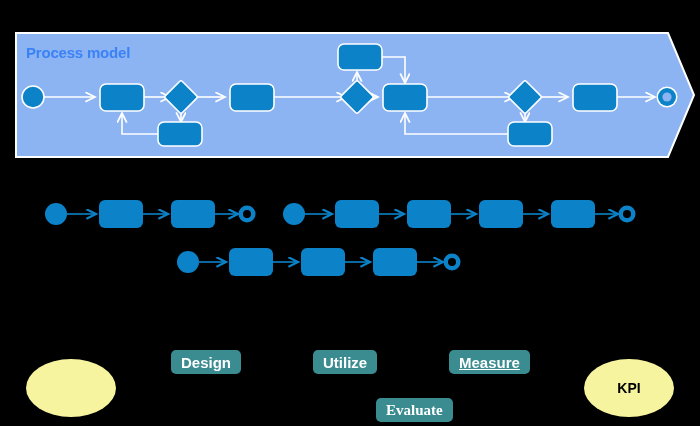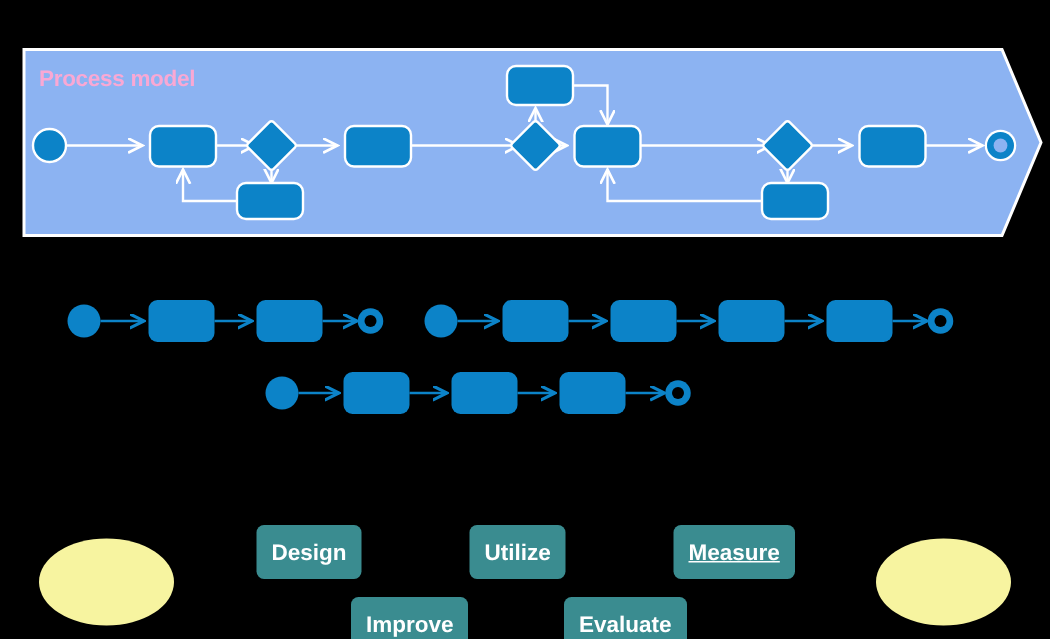--- a/index.html
+++ b/index.html
@@ -3,35 +3,35 @@
 <meta charset="utf-8">
 <style>
   html,body{margin:0;padding:0;background:#000;}
   body{width:700px;height:426px;position:relative;overflow:hidden;
        font-family:"Liberation Sans", sans-serif;}
   .stage{position:absolute;inset:0;width:700px;height:426px;}
   svg.layer{position:absolute;left:0;top:0;width:700px;height:426px;}
 
   .banner-title{
     position:absolute;left:26px;top:44px;
-    font-size:15px;font-weight:bold;color:#f9a8d4;
+    font-size:15px;font-weight:bold;color:#3b82f6;
     letter-spacing:-0.2px;white-space:nowrap;
   }
 
   .tag{
     position:absolute;
     background:#3a8c90;
     border-radius:5px;
     color:#ffffff;
     font-weight:bold;
     font-size:15px;
     display:flex;align-items:center;justify-content:center;
     white-space:nowrap;
     padding:0 10px;
-    height:36px;
+    height:24px;
     box-sizing:border-box;
   }
 
   .oval-label{
     position:absolute;
     color:#000000;
     font-weight:bold;
     font-size:14px;
     text-align:center;
     line-height:17px;
@@ -159,20 +159,20 @@
     </g>
 
     <g>
       <ellipse cx="71" cy="388" rx="45" ry="29" fill="#f7f4a0"></ellipse>
       <ellipse cx="629" cy="388" rx="45" ry="29" fill="#f7f4a0"></ellipse>
     </g>
   </svg>
 
   <div class="banner-title">Process model</div>
 
+  <div class="oval-label" style="left:584px;top:359px;width:90px;height:58px;">KPI</div>
 
   <div class="tag" style="left:171px;top:350px;">Design</div>
   <div class="tag" style="left:313px;top:350px;">Utilize</div>
   <div class="tag" style="left:449px;top:350px;text-decoration:underline;">Measure</div>
-  <div class="tag" style="left:234px;top:398px;">Improve</div>
-  <div class="tag" style="left:376px;top:398px;">Evaluate</div>
+  <div class="tag" style="left:376px;top:398px;font-family:Liberation Serif, serif;">Evaluate</div>
 
 </div>
 
 </body></html>

